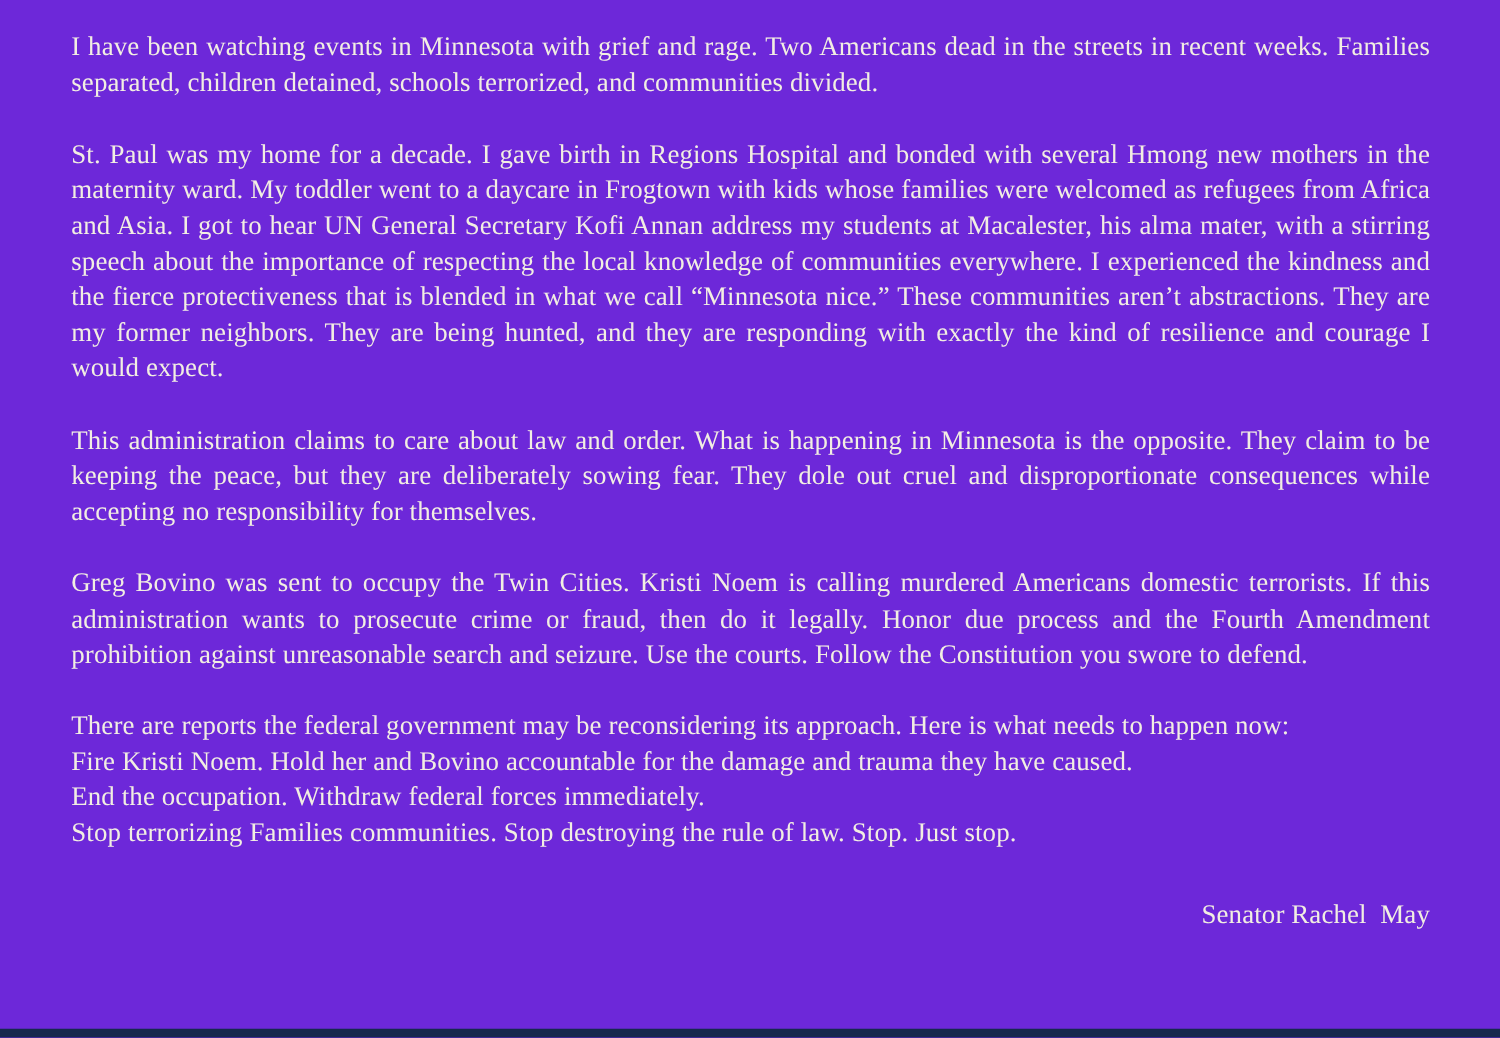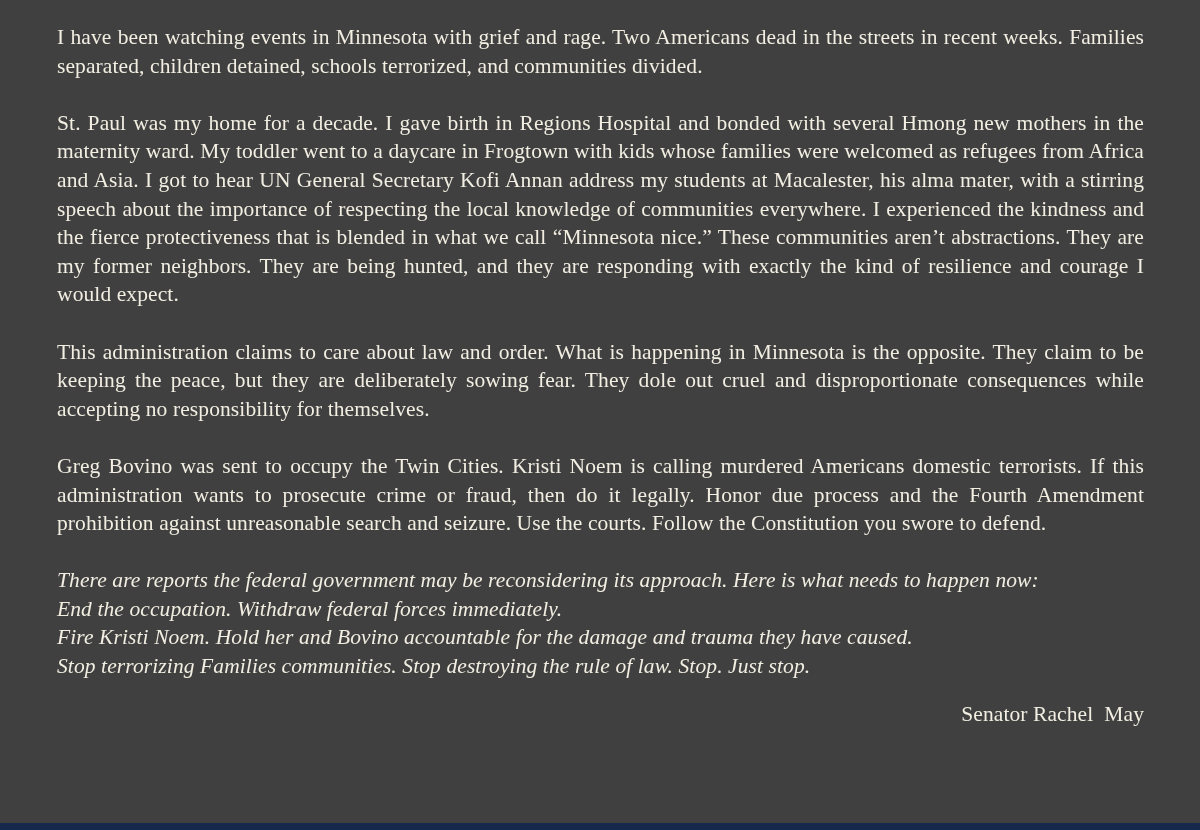--- a/index.html
+++ b/index.html
@@ -11,40 +11,39 @@
     height: 830px;
     overflow: hidden;
     background: #1c3462;
     font-family: "Liberation Serif", serif;
   }
   .page {
     position: relative;
     box-sizing: border-box;
     width: 1200px;
     height: 830px;
-    background: #404040;
+    background: #6d28d9;
     color: #f2eee2;
     padding: 23px 56px 0 57px;
   }
   .statement p,
   .statement .line {
     font-size: 21.5px;
     line-height: 28.6px;
     margin: 0;
     letter-spacing: 0.1px;
     text-align: right;
   }
   .statement p.justified {
     text-align: justify;
     text-justify: inter-word;
     margin-bottom: 28.6px;
   }
   .demands {
-    margin-bottom: 19px;
-    font-style: italic;
+    margin-bottom: 36px;
   }
   .demands .line {
     text-align: left;
   }
   .signature {
     font-size: 22px;
     line-height: 28.6px;
     text-align: center;
     white-space: pre-wrap;
     margin: 0;
@@ -68,22 +67,22 @@
     <p class="justified">I have been watching events in Minnesota with grief and rage. Two Americans dead in the streets in recent weeks. Families separated, children detained, schools terrorized, and communities divided.</p>
 
     <p class="justified">St. Paul was my home for a decade. I gave birth in Regions Hospital and bonded with several Hmong new mothers in the maternity ward. My toddler went to a daycare in Frogtown with kids whose families were welcomed as refugees from Africa and Asia. I got to hear UN General Secretary Kofi Annan address my students at Macalester, his alma mater, with a stirring speech about the importance of respecting the local knowledge of communities everywhere. I experienced the kindness and the fierce protectiveness that is blended in what we call “Minnesota nice.” These communities aren’t abstractions. They are my former neighbors. They are being hunted, and they are responding with exactly the kind of resilience and courage I would expect.</p>
 
     <p class="justified">This administration claims to care about law and order. What is happening in Minnesota is the opposite. They claim to be keeping the peace, but they are deliberately sowing fear. They dole out cruel and disproportionate consequences while accepting no responsibility for themselves.</p>
 
     <p class="justified">Greg Bovino was sent to occupy the Twin Cities. Kristi Noem is calling murdered Americans domestic terrorists. If this administration wants to prosecute crime or fraud, then do it legally. Honor due process and the Fourth Amendment prohibition against unreasonable search and seizure. Use the courts. Follow the Constitution you swore to defend.</p>
 
     <div class="demands">
       <div class="line">There are reports the federal government may be reconsidering its approach. Here is what needs to happen now:</div>
+      <div class="line">Fire Kristi Noem. Hold her and Bovino accountable for the damage and trauma they have caused.</div>
       <div class="line">End the occupation. Withdraw federal forces immediately.</div>
-      <div class="line">Fire Kristi Noem. Hold her and Bovino accountable for the damage and trauma they have caused.</div>
       <div class="line">Stop terrorizing Families communities. Stop destroying the rule of law. Stop. Just stop.</div>
     </div>
 
     <p class="signature">Senator Rachel  May</p>
 
   </div>
 
   <div class="bottom-strip"></div>
 </div>
 

